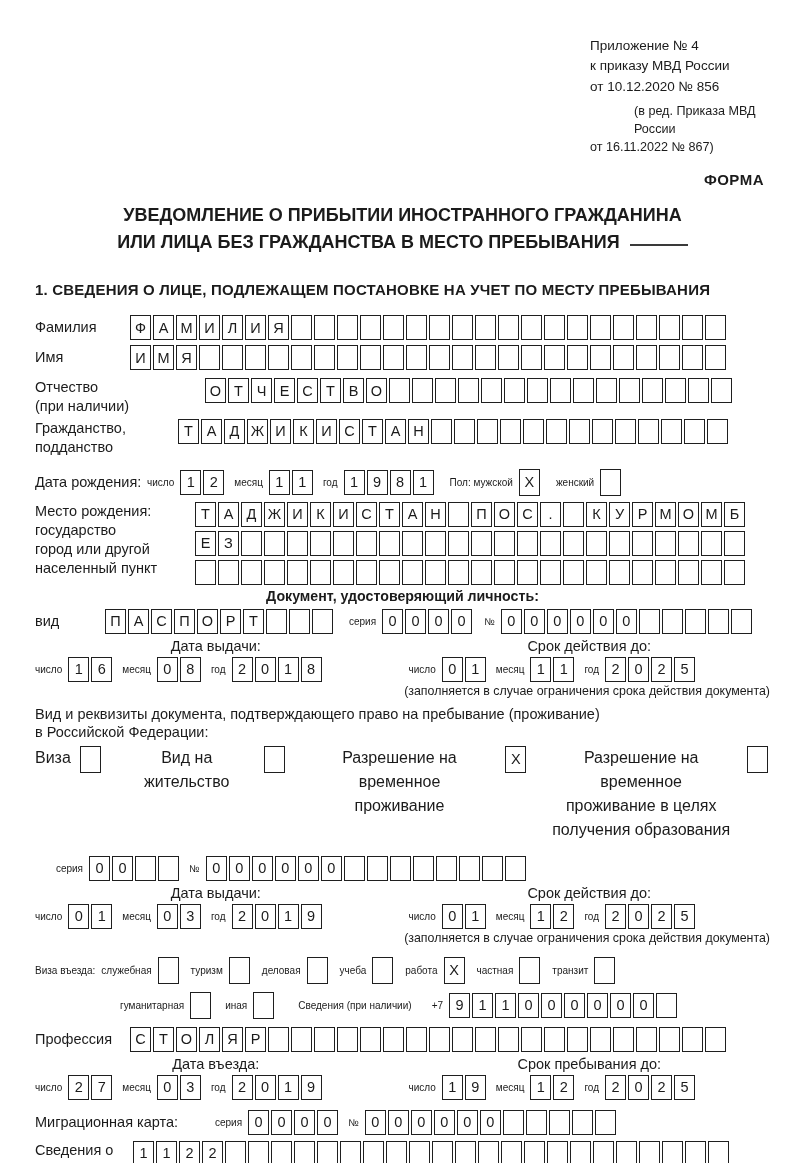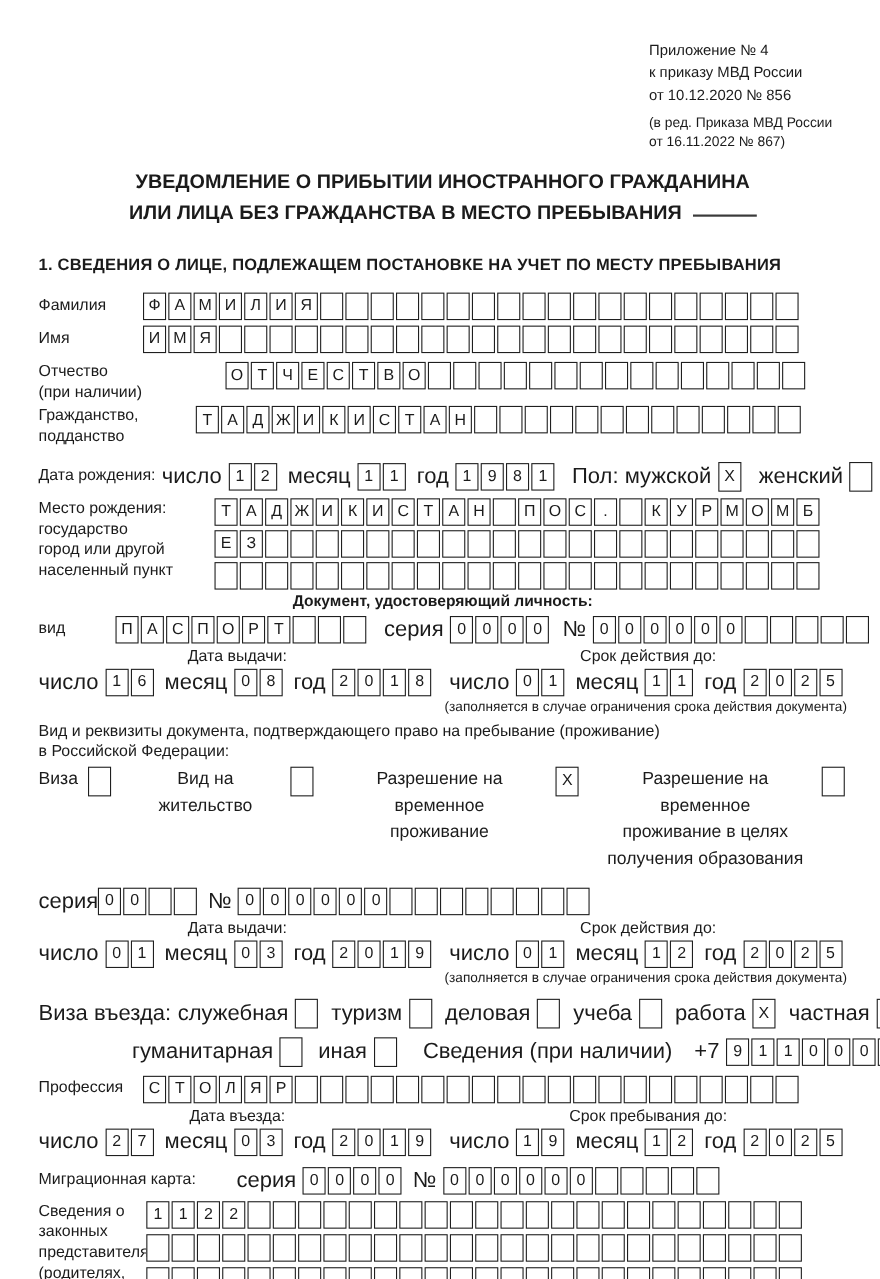--- a/index.html
+++ b/index.html
@@ -4,29 +4,29 @@
 <style>
   html,body{margin:0;padding:0;background:#fff;}
   .page{
     width:800px;height:1163px;background:#ffffff;color:#1b1b1b;
     font-family:Liberation Sans, sans-serif;
     position:relative;box-sizing:border-box;
     padding:36px 30px 0 35px;overflow:hidden;
   }
   .hdr{margin-left:555px;font-size:13.5px;line-height:1.5;}
   .hdr .small{font-size:12.6px;line-height:1.45;}
-  .hdr .gap{margin-top:5px;}
+  .hdr .gap{margin-top:5px;margin-left:44px;}
   .forma{text-align:right;padding-right:6px;font-weight:bold;font-size:15px;margin-top:14px;letter-spacing:.5px;}
   .title{text-align:center;font-weight:bold;font-size:18px;line-height:1.55;margin-top:14px;}
   .uline{display:inline-block;width:58px;border-bottom:2.4px solid #3a3a3a;margin-left:10px;transform:translateY(-2px);}
   .sect{font-weight:bold;font-size:15px;margin-top:24px;letter-spacing:.2px;}
   .row{display:flex;align-items:flex-start;}
   .ai{align-items:center;}
   .lbl{font-size:14.5px;white-space:pre-line;line-height:1.32;flex-shrink:0;}
-  .sub{font-size:20px;margin-right:6px;white-space:nowrap;}
+  .sub{font-size:10px;margin-right:6px;white-space:nowrap;text-align:right;}
   .plain{font-size:14.5px;}
   .w95{width:95px;}
   .gl{margin-left:8px;}
   .gl2{margin-left:14px;}
   .cells{display:inline-flex;flex-wrap:nowrap;}
   .cell{
     display:inline-flex;align-items:center;justify-content:center;
     width:19px;height:23px;border:1.6px solid #1f1f1f;margin-right:2px;
     font-size:14.5px;line-height:1;background:#fff;flex-shrink:0;
   }
@@ -56,20 +56,21 @@
 <div class="page">
 
   <div class="hdr">
     <div>Приложение № 4</div>
     <div>к приказу МВД России</div>
     <div>от 10.12.2020 № 856</div>
     <div class="small gap">(в ред. Приказа МВД России</div>
     <div class="small">от 16.11.2022 № 867)</div>
   </div>
 
+  <div class="forma">ФОРМА</div>
 
   <div class="title">
     <div>УВЕДОМЛЕНИЕ О ПРИБЫТИИ ИНОСТРАННОГО ГРАЖДАНИНА</div>
     <div><span>ИЛИ ЛИЦА БЕЗ ГРАЖДАНСТВА В МЕСТО ПРЕБЫВАНИЯ</span><span class="uline"></span></div>
   </div>
 
   <div class="sect">1. СВЕДЕНИЯ О ЛИЦЕ, ПОДЛЕЖАЩЕМ ПОСТАНОВКЕ НА УЧЕТ ПО МЕСТУ ПРЕБЫВАНИЯ</div>
 
   <div class="row mt17 ai">
     <div class="lbl w95">Фамилия</div>

